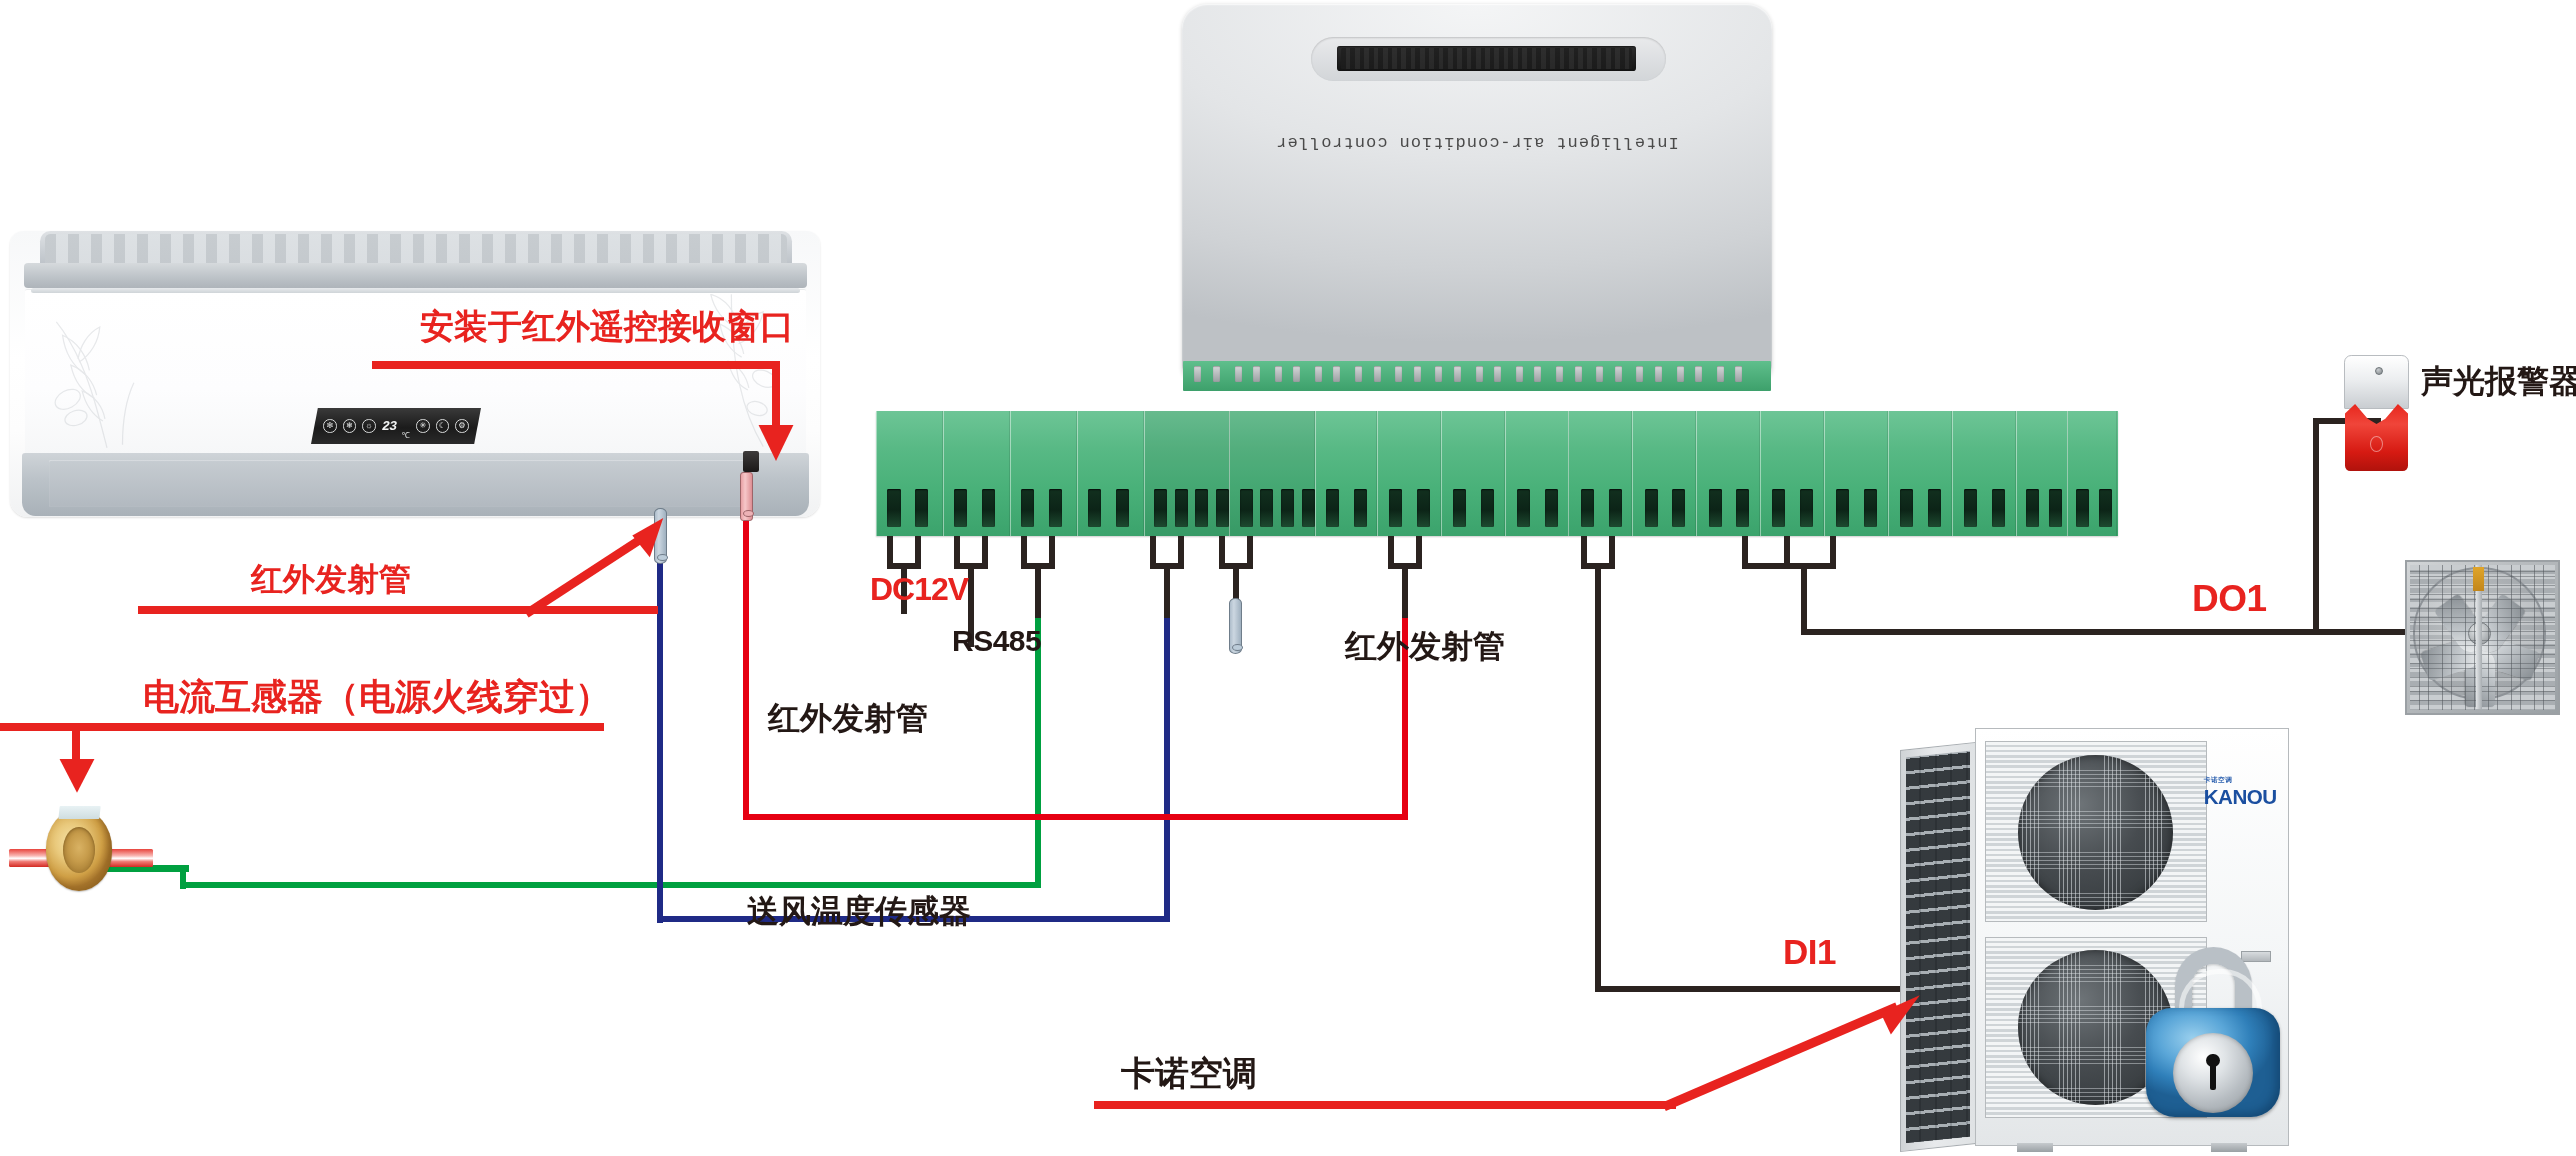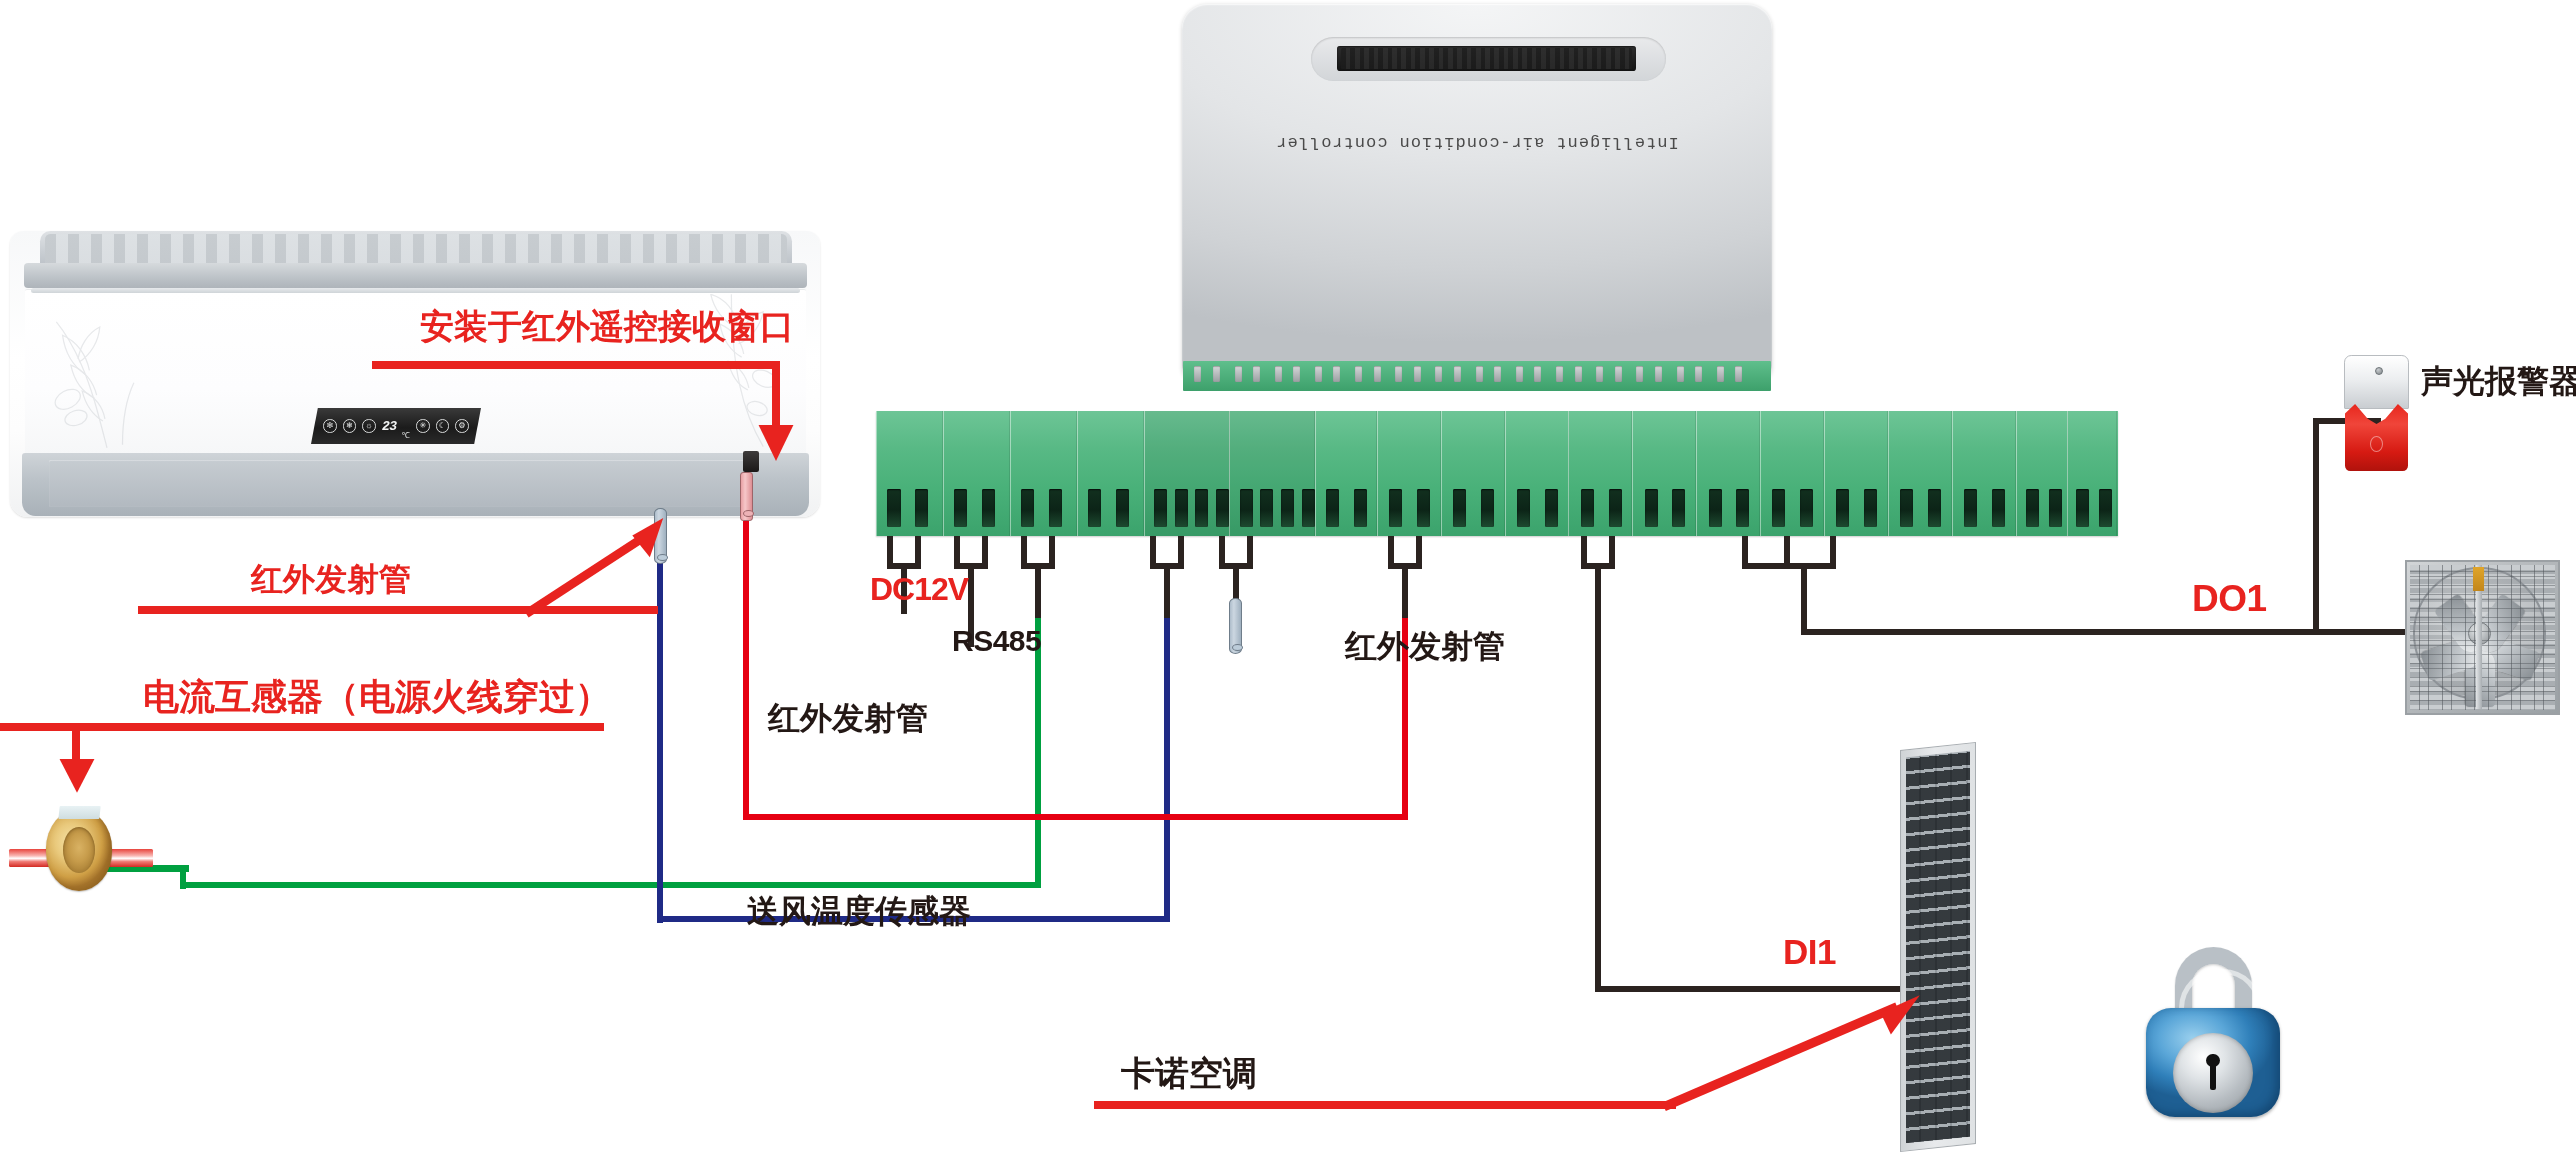--- a/index.html
+++ b/index.html
@@ -650,20 +650,35 @@
       <div class="blade" style="transform:rotate(306deg)"></div>
       <div class="fan-hub"></div>
     </div>
     <div class="fan-mesh"></div>
     <div class="fan-post"></div>
     <div class="fan-tag"></div>
   </div>
 
   <div id="outdoor">
     <div class="od-side"></div>
+    <div class="od-front">
+      <div class="od-grille" style="top:12.4px">
+        <div class="od-fan-ring" style="left:32px;top:12.4px"></div>
+      </div>
+      <div class="od-grille" style="top:208px">
+        <div class="od-fan-ring" style="left:32px;top:12.4px"></div>
+      </div>
+      <div class="od-logo">
+        <small>卡诺空调</small>
+        <span>KANOU</span>
+      </div>
+      <div class="od-vent-small"></div>
+      <div class="od-foot" style="left:41px"></div>
+      <div class="od-foot" style="right:41px"></div>
+    </div>
   </div>
 
   <div id="lock">
     <div class="lock-shackle"></div>
     <div class="lock-body">
       <div class="lock-dial">
         <div class="lock-key"></div>
       </div>
     </div>
   </div>

